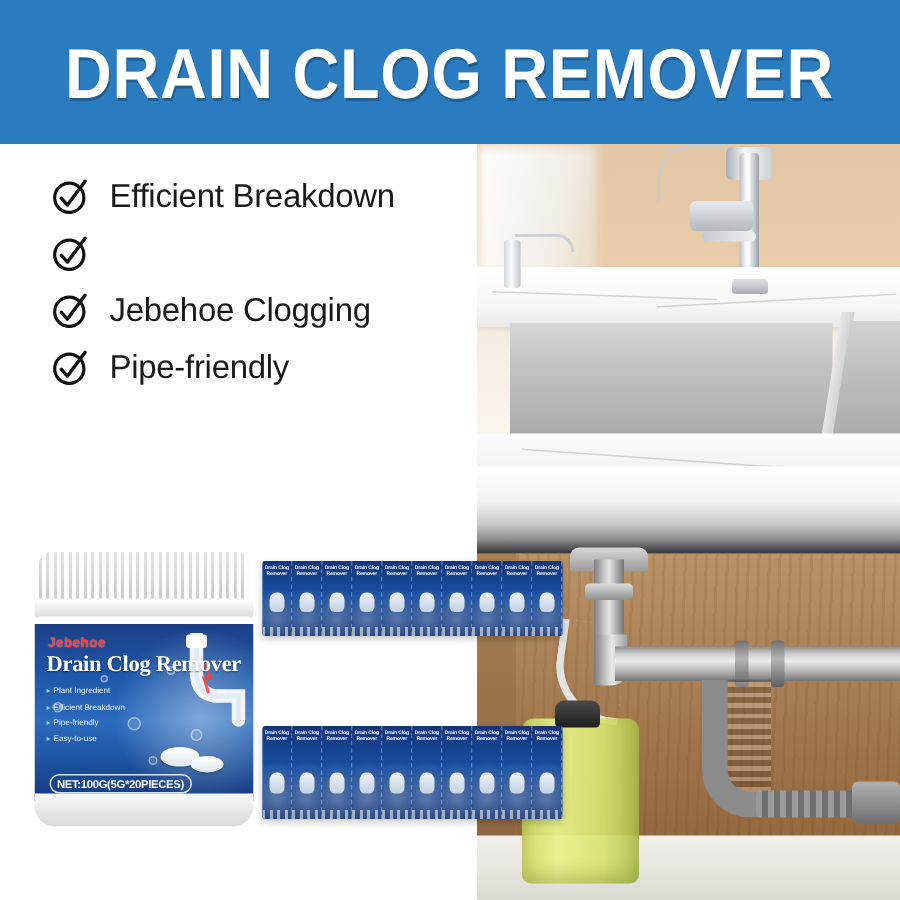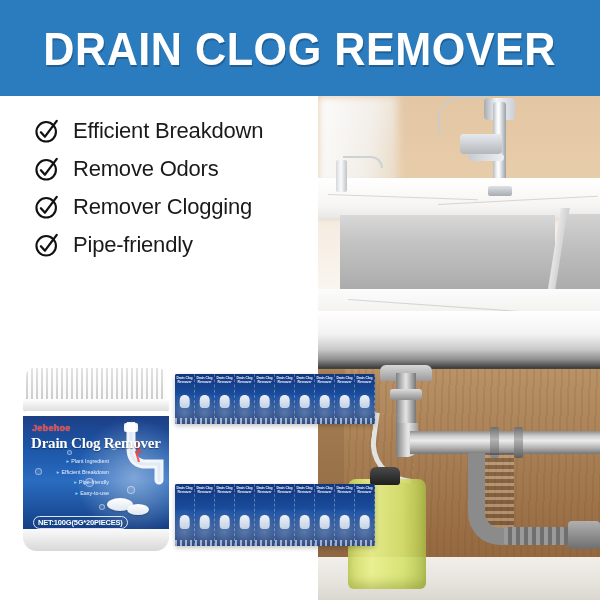--- a/index.html
+++ b/index.html
@@ -237,21 +237,20 @@
     background:linear-gradient(180deg,#ffffff 0%,#f4f4f4 100%);
     border-radius:4px 4px 14px 14px;
     overflow:hidden;
   }
   .jar-label {
     position:absolute; left:0px; top:5px; width:146px; height:118px;
     background:
       radial-gradient(circle at 76% 52%, rgba(255,255,255,0.40) 0%, rgba(255,255,255,0) 46%),
       linear-gradient(180deg,#1d3f86 0%, #1c56a8 28%, #2a6cc0 55%, #123a7e 100%);
     overflow:hidden;
-    text-align:right;
   }
   .jar-bubbles span {
     position:absolute; border-radius:50%;
     border:1px solid rgba(255,255,255,0.45);
     background:rgba(255,255,255,0.10);
   }
   .jar-brand {
     position:absolute; left:9px; top:7px;
     font-size:9px; font-weight:bold; color:#ff3b30; letter-spacing:0.3px;
     text-shadow:0 0 1px rgba(255,255,255,0.6);
@@ -396,29 +395,28 @@
         <path d="M8.5 17.5 L13.5 23 L28 3.5" fill="none" stroke="#111" stroke-width="2.8" stroke-linecap="round" stroke-linejoin="round"></path>
       </svg>
       <span class="feature-label">Efficient Breakdown</span>
     </div>
 
     <div class="feature-row">
       <svg class="check-icon" viewBox="0 0 32 32">
         <circle cx="15" cy="17" r="12" fill="none" stroke="#111" stroke-width="2.6"></circle>
         <path d="M8.5 17.5 L13.5 23 L28 3.5" fill="none" stroke="#111" stroke-width="2.8" stroke-linecap="round" stroke-linejoin="round"></path>
       </svg>
-      <span class="feature-label">Remove Odors</span>
     </div>
 
     <div class="feature-row">
       <svg class="check-icon" viewBox="0 0 32 32">
         <circle cx="15" cy="17" r="12" fill="none" stroke="#111" stroke-width="2.6"></circle>
         <path d="M8.5 17.5 L13.5 23 L28 3.5" fill="none" stroke="#111" stroke-width="2.8" stroke-linecap="round" stroke-linejoin="round"></path>
       </svg>
-      <span class="feature-label">Remover Clogging</span>
+      <span class="feature-label">Jebehoe Clogging</span>
     </div>
 
     <div class="feature-row">
       <svg class="check-icon" viewBox="0 0 32 32">
         <circle cx="15" cy="17" r="12" fill="none" stroke="#111" stroke-width="2.6"></circle>
         <path d="M8.5 17.5 L13.5 23 L28 3.5" fill="none" stroke="#111" stroke-width="2.8" stroke-linecap="round" stroke-linejoin="round"></path>
       </svg>
       <span class="feature-label">Pipe-friendly</span>
     </div>
 

